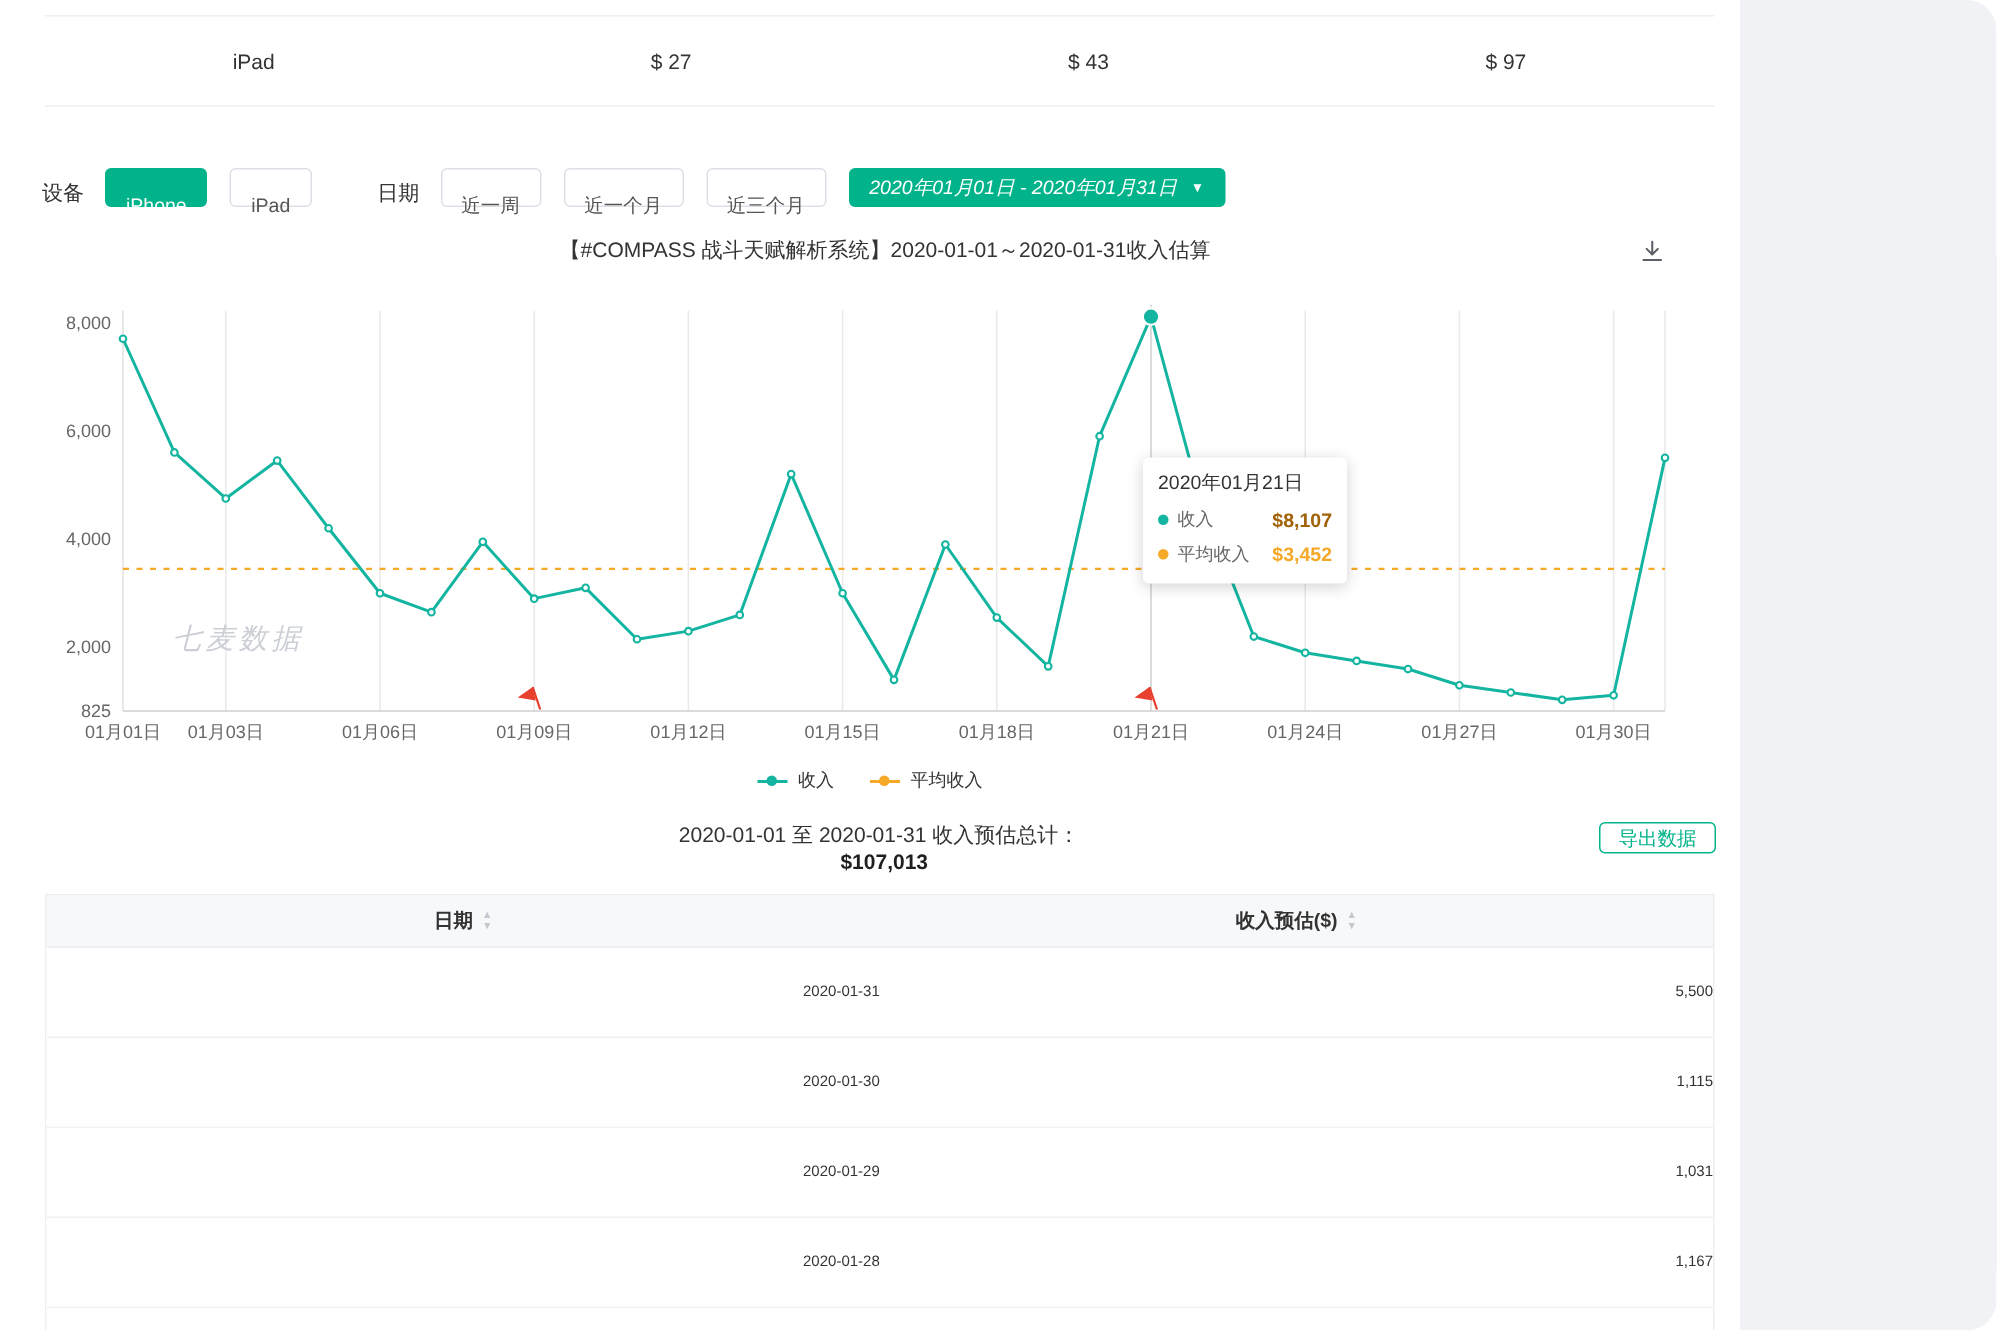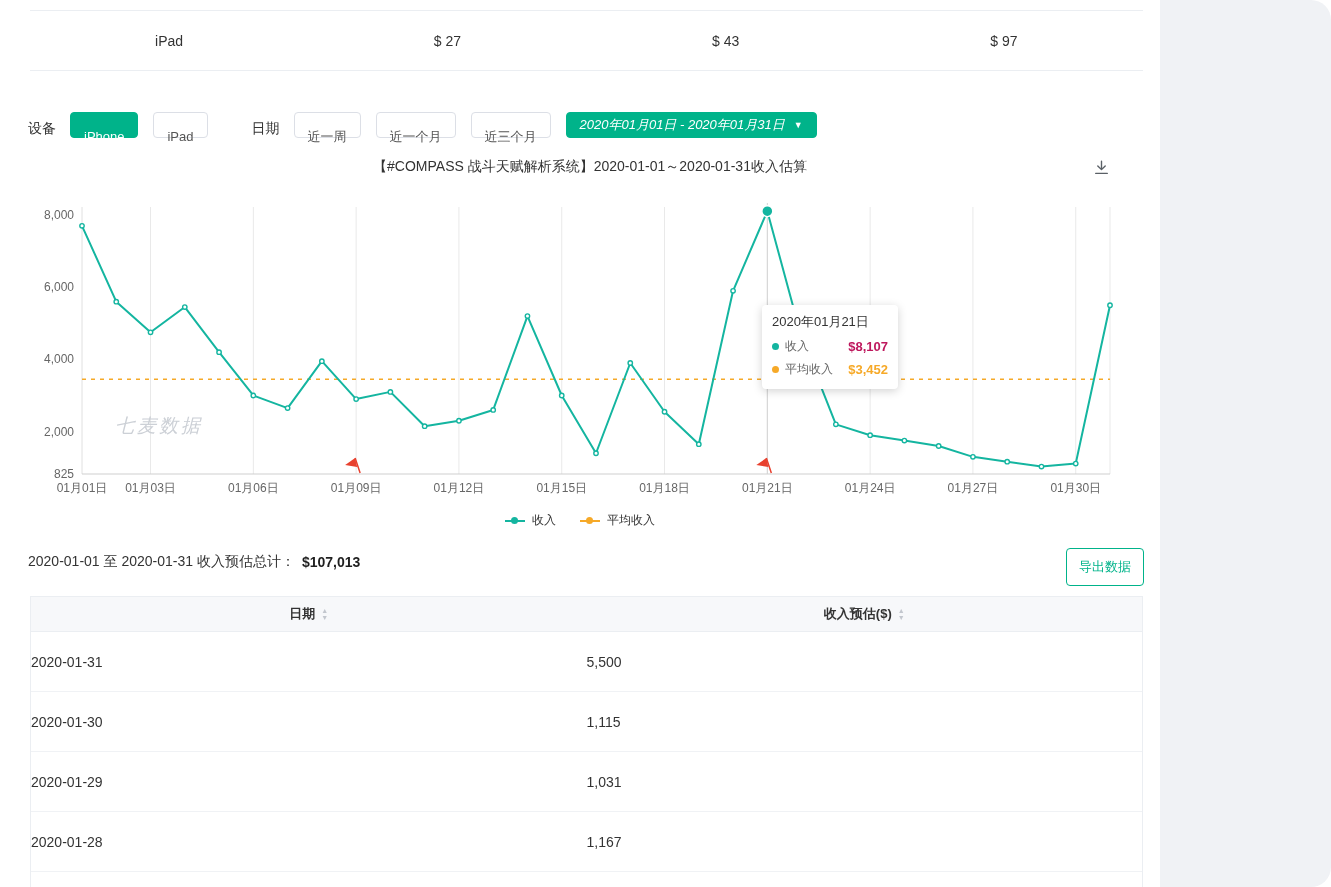--- a/index.html
+++ b/index.html
@@ -31,43 +31,43 @@
   .chart-wrap { position:absolute; left:0; top:195px; width:1160px; height:310px; }
   #chart-svg { position:absolute; left:0; top:0; }
   .watermark { position:absolute; left:115px; top:218px; font-size:19px; color:#ccd0d6; font-style:italic; letter-spacing:3px; }
   .tooltip { position:absolute; left:762px; top:110px; width:136px; background:#fff; border-radius:4px;
     box-shadow:0 2px 10px rgba(0,0,0,.18); padding:8px 10px; z-index:5; }
   .tt-title { font-size:13px; color:#333; margin-bottom:4px; }
   .tt-row { display:flex; align-items:center; height:23px; font-size:12px; color:#666; }
   .dot { width:7px; height:7px; border-radius:50%; margin-right:6px; flex:none; }
   .dot.teal { background:#14b5a0; } .dot.orange { background:#f6a928; }
   .tt-val { margin-left:auto; font-size:13px; font-weight:700; }
-  .tt-val.teal { color:#be185d; } .tt-val.orange { color:#f6a928; }
+  .tt-val.teal { color:#a16207; } .tt-val.orange { color:#f6a928; }
 
   
   .legend { position:absolute; left:0; top:512px; width:1160px; display:flex; justify-content:center; gap:24px; align-items:center; }
   .legend-item { display:flex; align-items:center; gap:7px; font-size:12px; color:#333; cursor:pointer; }
   .lm { display:inline-block; width:20px; height:2px; position:relative; }
   .lm.teal { background:#14b5a0; } .lm.orange { background:#f6a928; }
   .lm::after { content:""; position:absolute; left:6px; top:-2.5px; width:7px; height:7px; border-radius:50%; background:inherit; }
 
   
-  .summary { position:absolute; left:28px; top:548px; width:1116px; height:28px; display:flex; align-items:center; font-size:14px; color:#333; }
+  .summary { position:absolute; left:28px; top:548px; width:1116px; height:28px; display:flex; align-items:center; font-size:14px; color:#333;flex-direction:column; }
   .summary b { margin-left:7px; color:#1f1f1f; }
-  .export-btn { position:absolute; right:0; top:0; height:38px; padding:0 12px; border:1px solid #00b38a; color:#00b38a;
+  .export-btn { position:absolute; right:0; top:0; height:21px; padding:0 12px; border:1px solid #00b38a; color:#00b38a;
     background:#fff; border-radius:4px; font-size:13px; cursor:pointer; font-family:inherit; }
 
   
   .table { position:absolute; left:30px; top:596px; width:1113px; border:1px solid #ebeef2; border-bottom:none; }
   .thead { display:flex; height:35px; background:#f7f8fa; border-bottom:1px solid #ebeef2; align-items:center; }
   .th { width:50%; display:flex; justify-content:center; align-items:center; font-size:13px; font-weight:700; color:#333; gap:6px; cursor:pointer; }
   .sorters { display:flex; flex-direction:column; line-height:0; gap:1px; }
   .sorter { font-size:7px; color:#c3c7ce; height:6px; line-height:6px; }
   .trow { display:flex; height:60px; align-items:center; border-bottom:1px solid #f0f2f5; background:#fff; }
-  .td { width:50%; text-align:left; font-size:14px; color:#333; }
+  .td { width:50%; text-align:right; font-size:10px; color:#333; }
 </style>
 </head>
 <body>
 
 <div class="canvas">
 
   <section class="partial-table">
     <div class="pt-cell">iPad</div>
     <div class="pt-cell">$ 27</div>
     <div class="pt-cell">$ 43</div>

